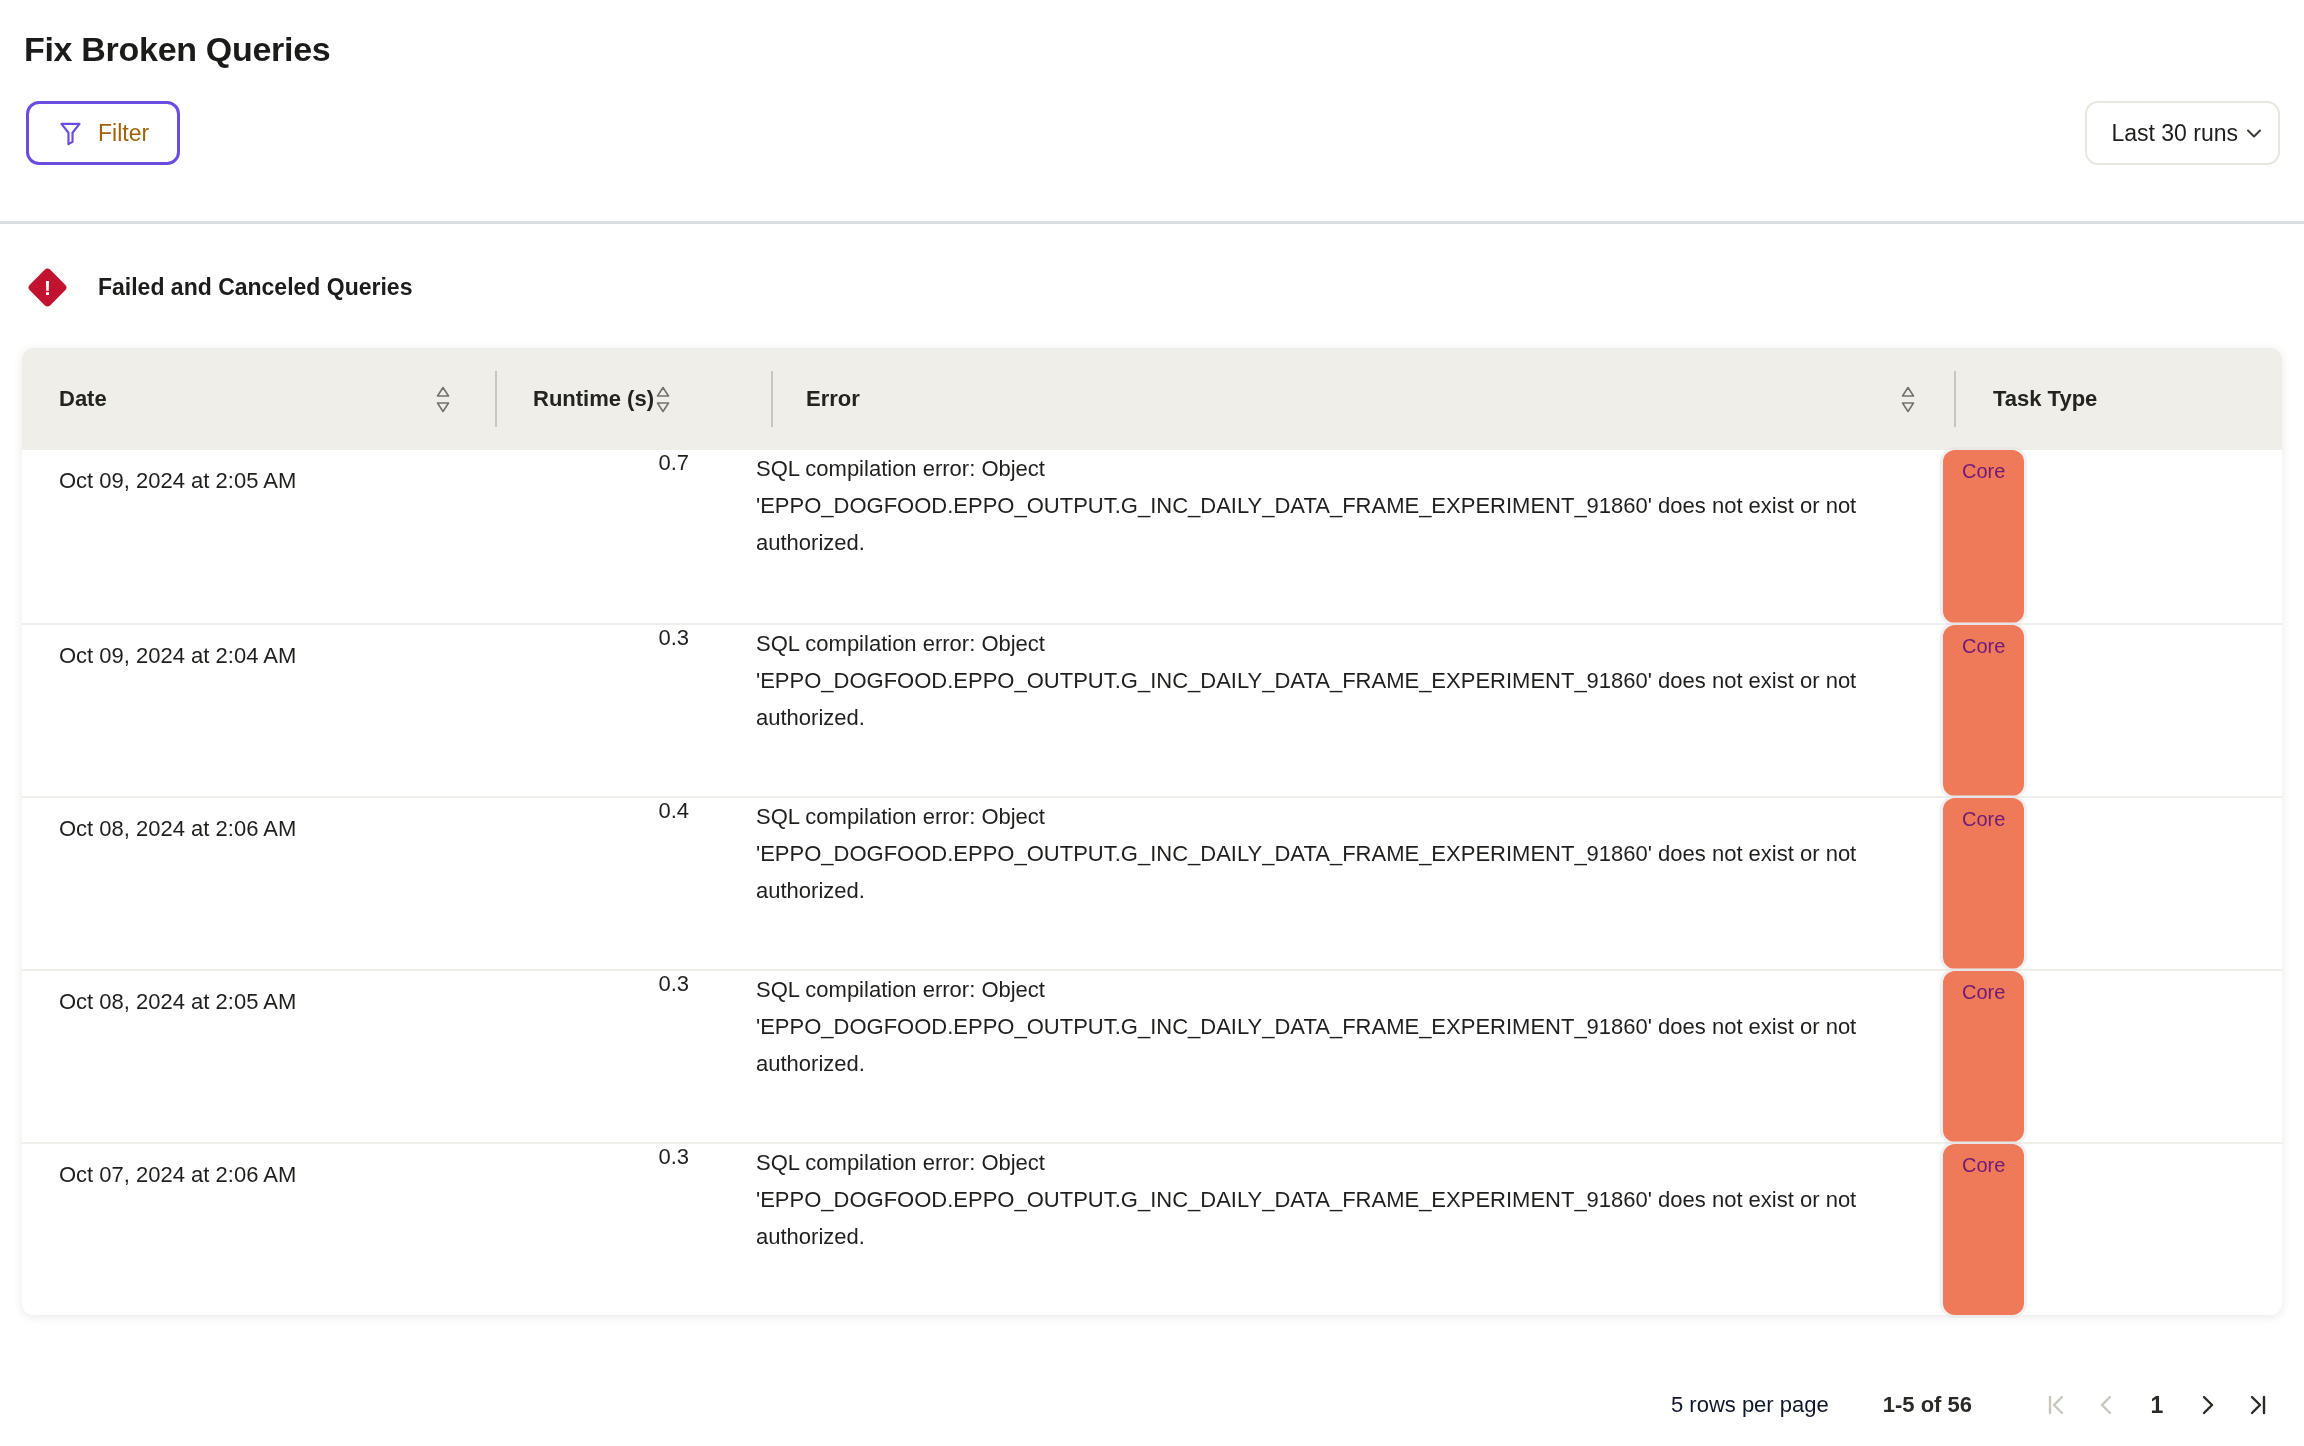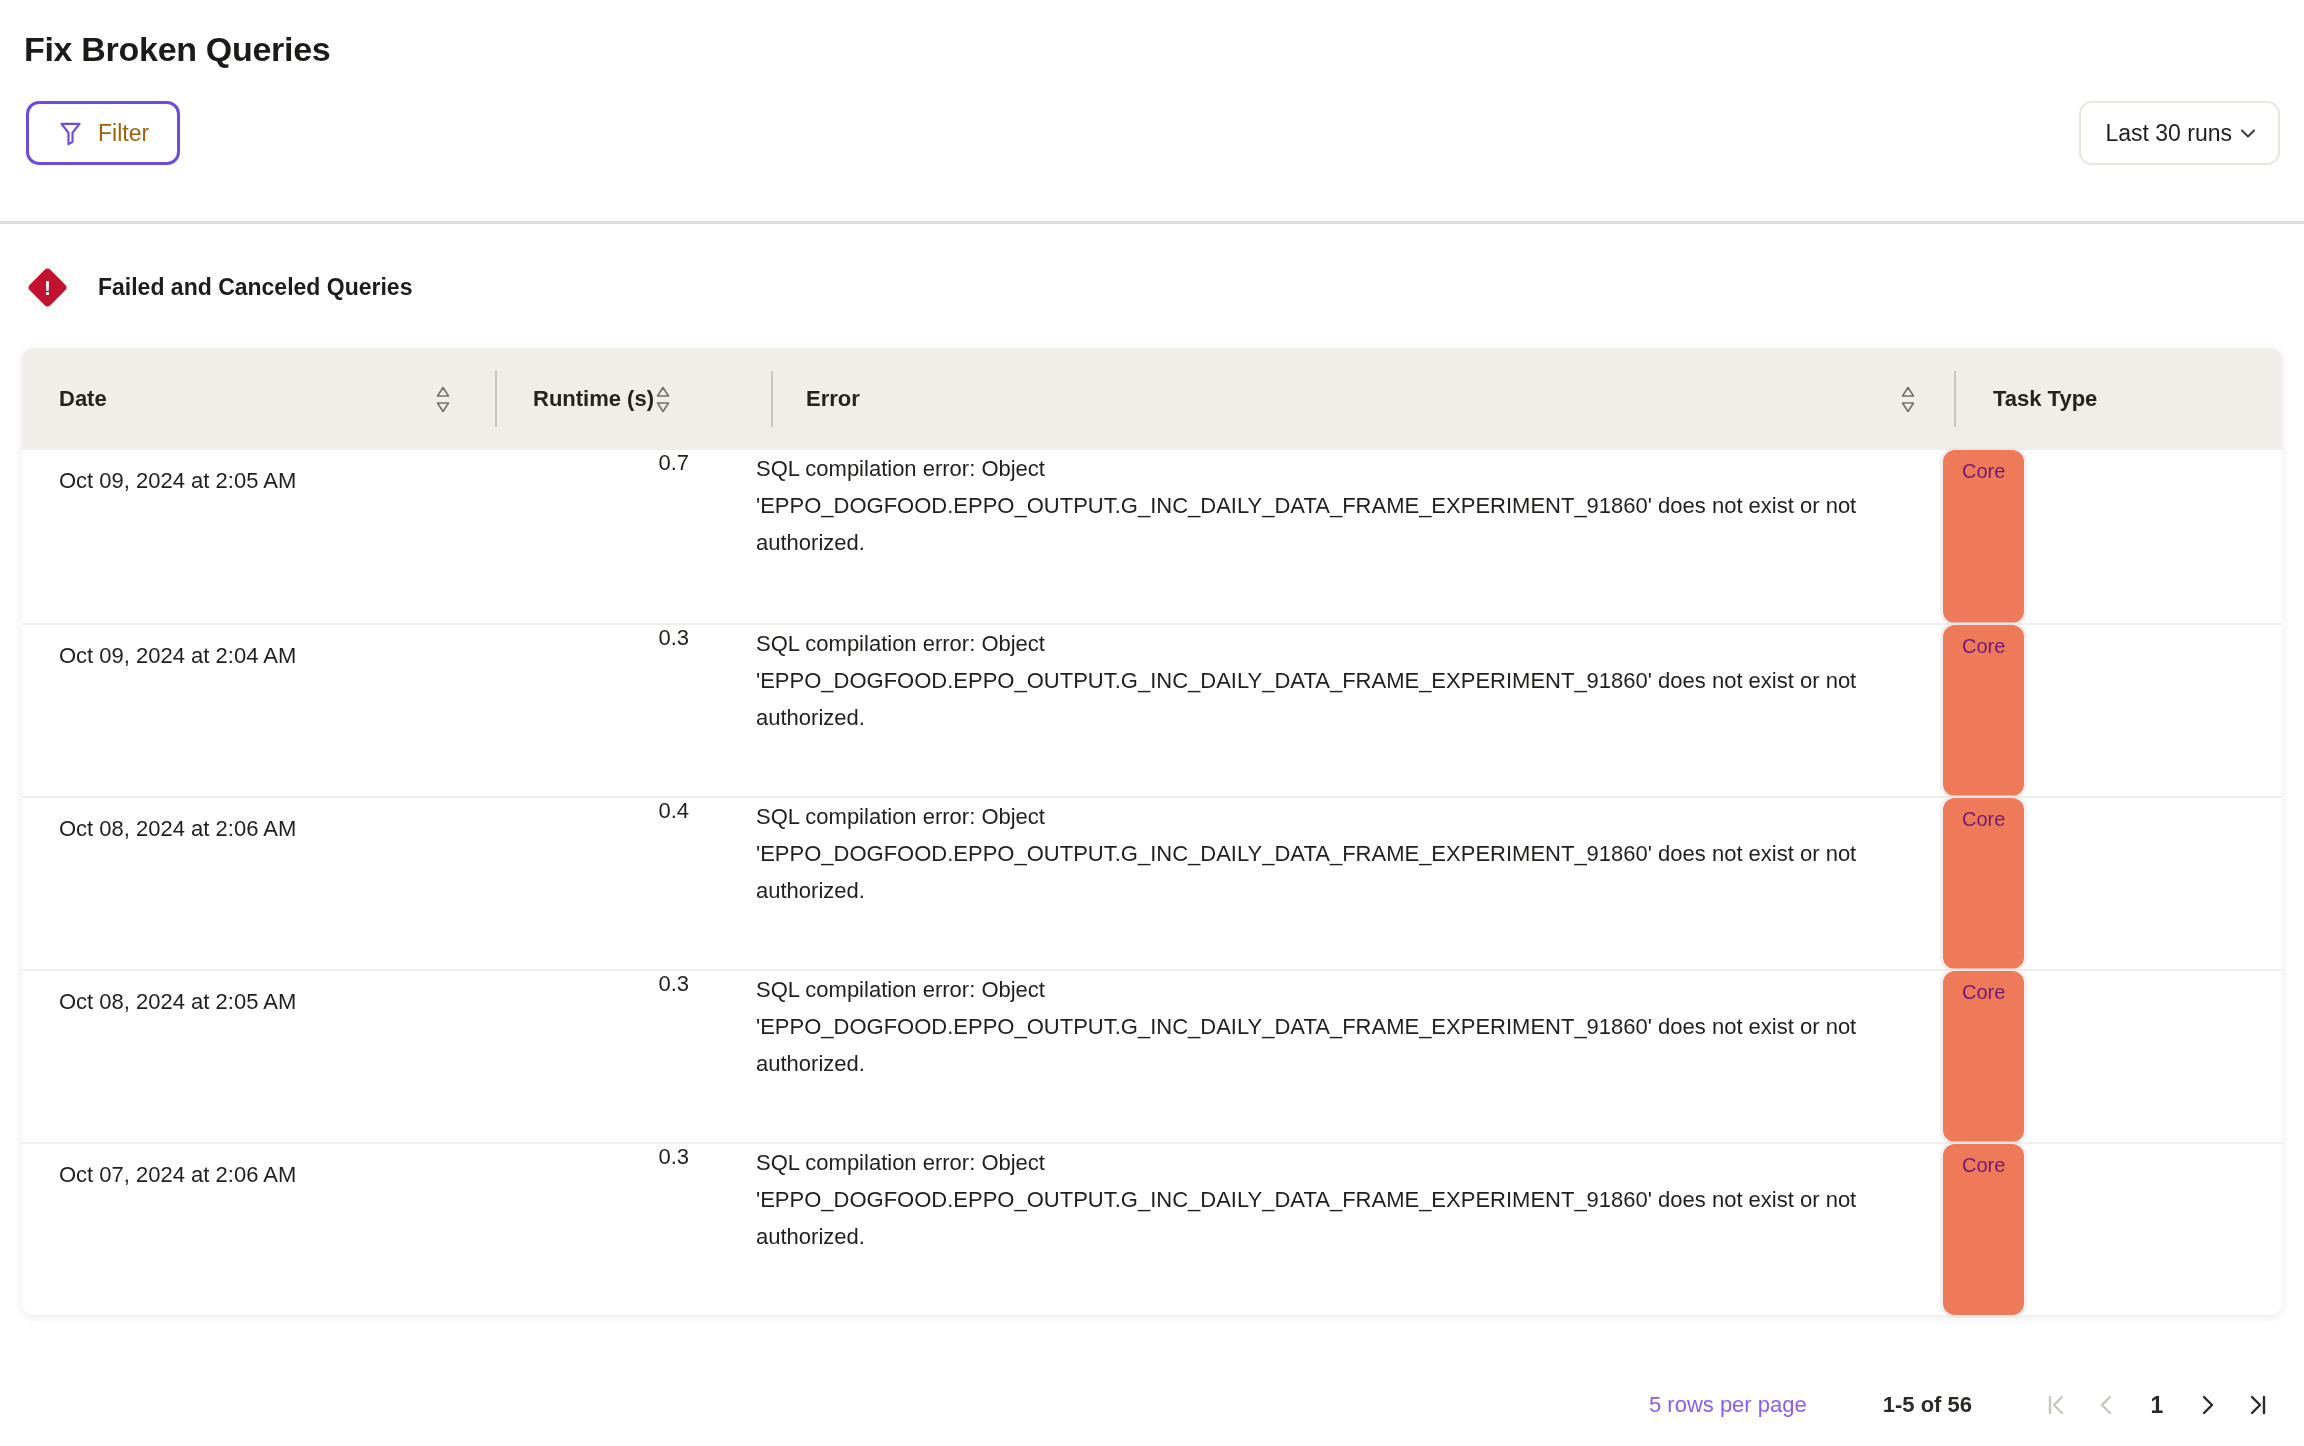--- a/index.html
+++ b/index.html
@@ -38,21 +38,21 @@
     color: #a16207;
     font-size: 23px;
     font-weight: 500;
     cursor: pointer;
   }
   .range-select {
     display: inline-flex;
     align-items: center;
     gap: 4px;
     height: 64px;
-    padding: 0 18px 0 24px;
+    padding: 0 12px 0 24px;
     border: 2px solid #e9e6df;
     border-radius: 13px;
     background: #ffffff;
     color: #1e1e1c;
     font-size: 23px;
     font-weight: 400;
     cursor: pointer;
   }
 
   .page-divider {
@@ -162,21 +162,21 @@
   }
 
   
   .pagination {
     display: flex;
     justify-content: flex-end;
     align-items: center;
     margin: 68px 26px 0 0;
     height: 44px;
   }
-  .rows-per-page { font-size: 22px; font-weight: 500; color: #8b5cf6; margin-right: 76px; }
+  .rows-per-page { font-size: 22px; font-weight: 500; color: #0f172a; margin-right: 54px; }
   .range-label   { font-size: 22px; font-weight: 600; color: #2b2a27; margin-right: 56px; }
   .pg-btn {
     width: 42px;
     height: 42px;
     display: flex;
     align-items: center;
     justify-content: center;
     margin-left: 8px;
     background: transparent;
     border: none;

